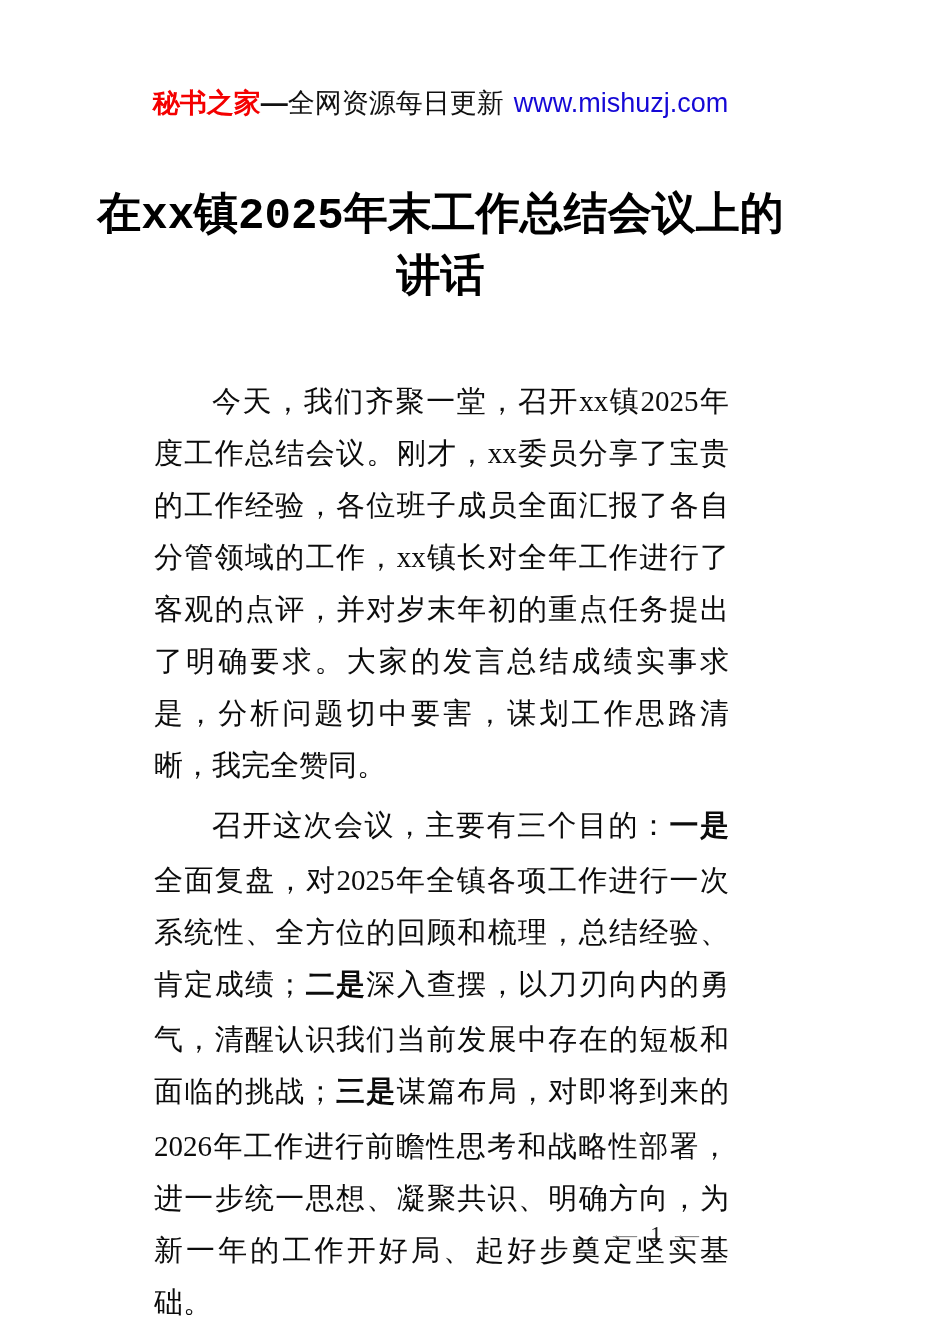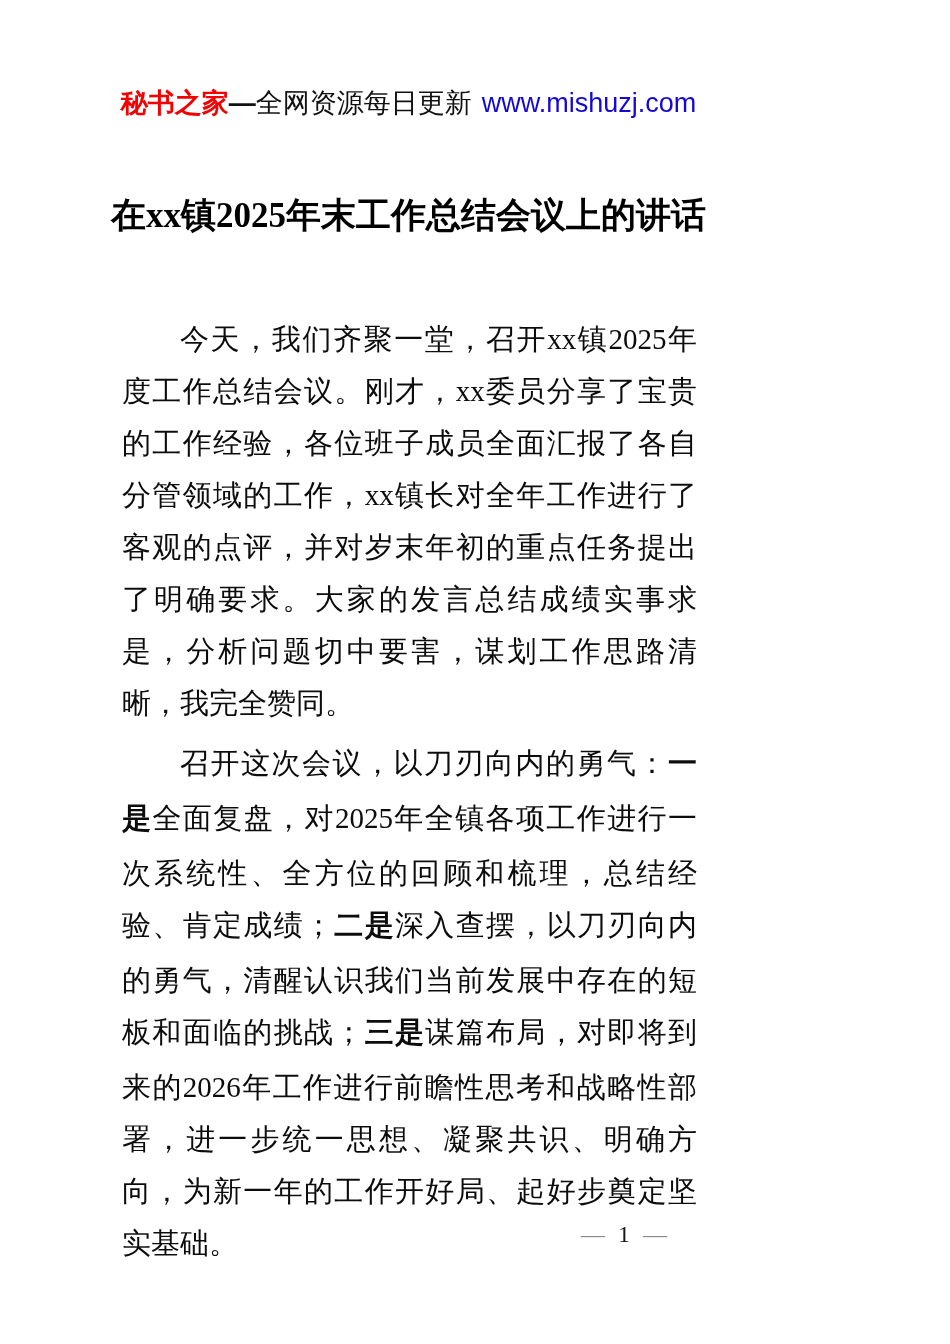--- a/index.html
+++ b/index.html
@@ -8,20 +8,21 @@
     background: #ffffff;
   }
   .page {
     position: relative;
     width: 817px;
     height: 1344px;
     background: #ffffff;
     overflow: hidden;
     font-family: "Liberation Serif", serif;
     color: #0c0c0c;
+    margin-left: 32px;
   }
   .header {
     padding-top: 85px;
     text-align: center;
     font-family: "Liberation Sans", sans-serif;
     font-size: 27px;
     line-height: 36px;
     white-space: nowrap;
   }
   .brand {
@@ -37,22 +38,22 @@
   }
   .url {
     color: #1508d6;
     margin-left: 10px;
     text-decoration: none;
     cursor: pointer;
   }
   .title {
     margin: 64px 60px 0 60px;
     text-align: center;
-    font-family: Liberation Serif, serif;
-    font-size: 35px;
+    font-family: Liberation Mono, monospace;
+    font-size: 44px;
     line-height: 62px;
     font-weight: 600;
     color: #000000;
   }
   .body {
     margin: 66px 120px 0 122px;
     font-size: 29px;
     line-height: 52px;
     text-align: justify;
     color: #0c0c0c;
@@ -89,21 +90,21 @@
 <body>
 
 <div class="page">
 
   <div class="header"><span class="brand" style="color: rgb(244, 0, 0);">秘书之家</span><span class="sep">—</span><span class="tagline">全网资源每日更新</span><span class="url" style="color: rgb(21, 8, 214);">www.mishuzj.com</span></div>
 
   <h1 class="title">在xx镇2025年末工作总结会议上的讲话</h1>
 
   <div class="body" id="doc-body">
       <p class="indent"><span>今天，我们齐聚一堂，召开xx镇2025年度工作总结会议。刚才，xx委员分享了宝贵的工作经验，各位班子成员全面汇报了各自分管领域的工作，xx镇长对全年工作进行了客观的点评，并对岁末年初的重点任务提出了明确要求。大家的发言总结成绩实事求是，分析问题切中要害，谋划工作思路清晰，我完全赞同。</span></p>
-      <p class="indent"><span>召开这次会议，以刀刃向内的勇气：</span><strong>一是</strong><span>全面复盘，对2025年全镇各项工作进行一次系统性、全方位的回顾和梳理，总结经验、肯定成绩；</span><strong>二是</strong><span>深入查摆，以刀刃向内的勇气，清醒认识我们当前发展中存在的短板和面临的挑战；</span><strong>三是</strong><span>谋篇布局，对即将到来的2026年工作进行前瞻性思考和战略性部署，进一步统一思想、凝聚共识、明确方向，为新一年的工作开好局、起好步奠定坚实基础。</span></p>
+      <p class="indent"><span>召开这次会议，主要有三个目的：</span><strong>一是</strong><span>全面复盘，对2025年全镇各项工作进行一次系统性、全方位的回顾和梳理，总结经验、肯定成绩；</span><strong>二是</strong><span>深入查摆，以刀刃向内的勇气，清醒认识我们当前发展中存在的短板和面临的挑战；</span><strong>三是</strong><span>谋篇布局，对即将到来的2026年工作进行前瞻性思考和战略性部署，进一步统一思想、凝聚共识、明确方向，为新一年的工作开好局、起好步奠定坚实基础。</span></p>
     </div>
 
   <div class="footer">
     <span class="dash">—</span>
     <span class="num">1</span>
     <span class="dash">—</span>
   </div>
 
 </div>
 

